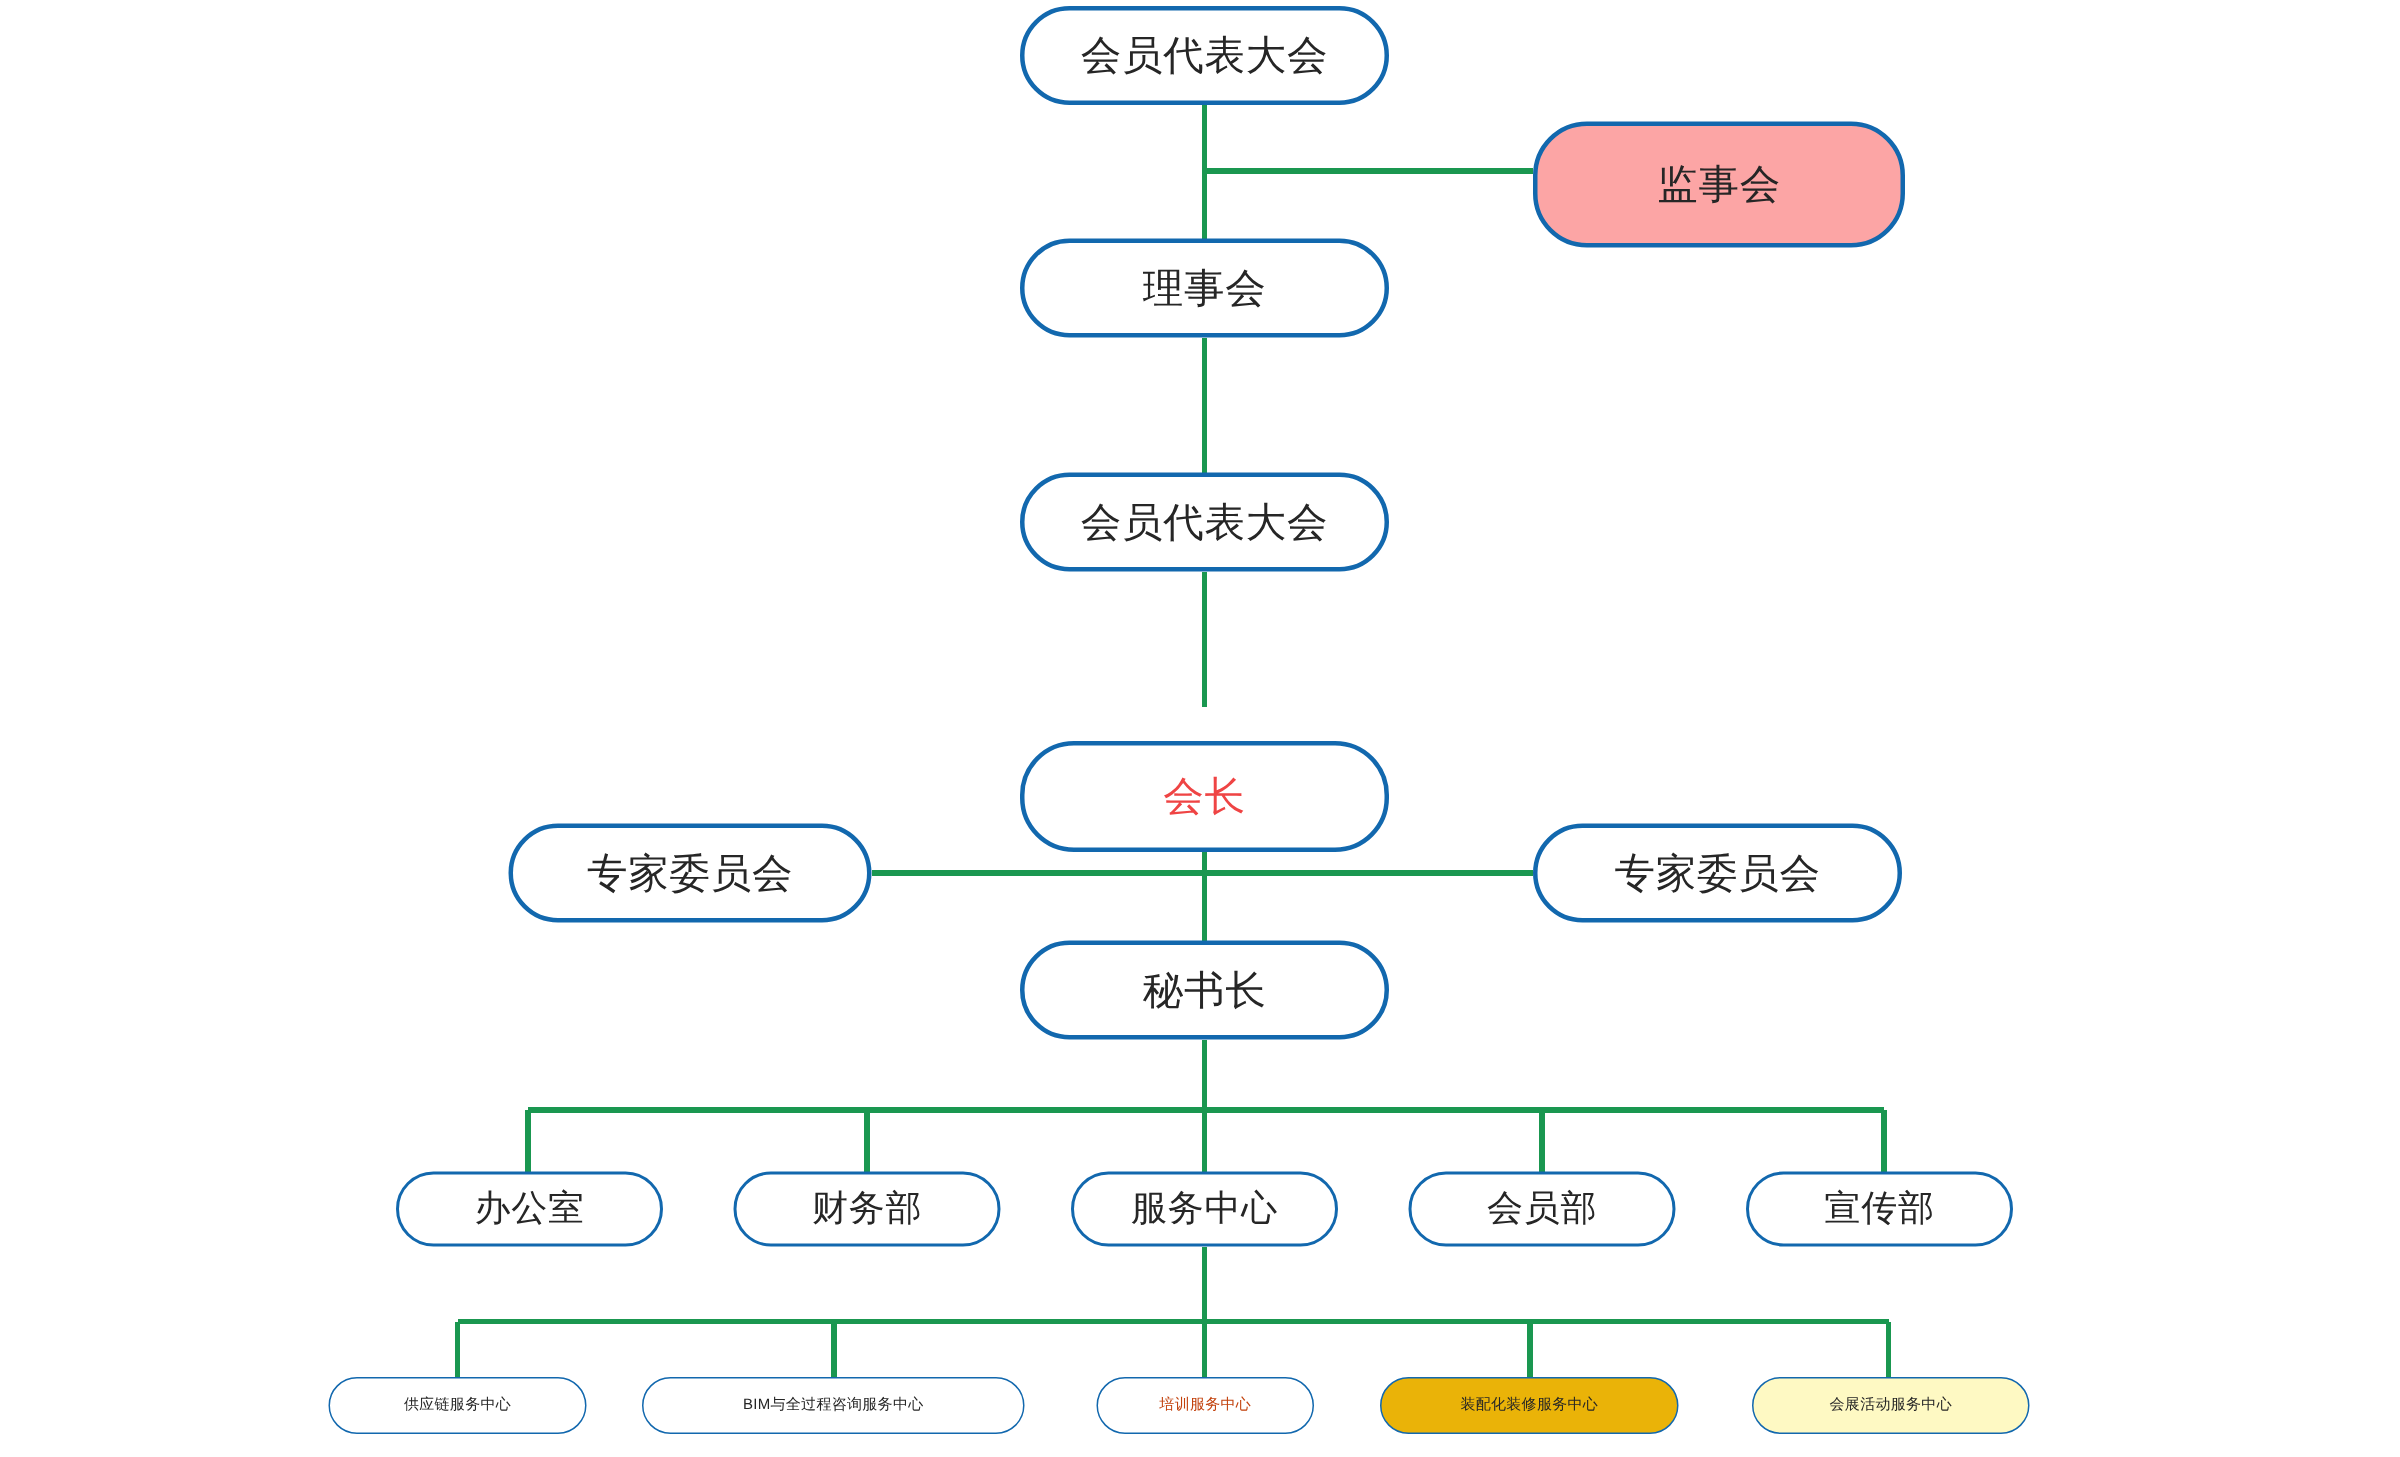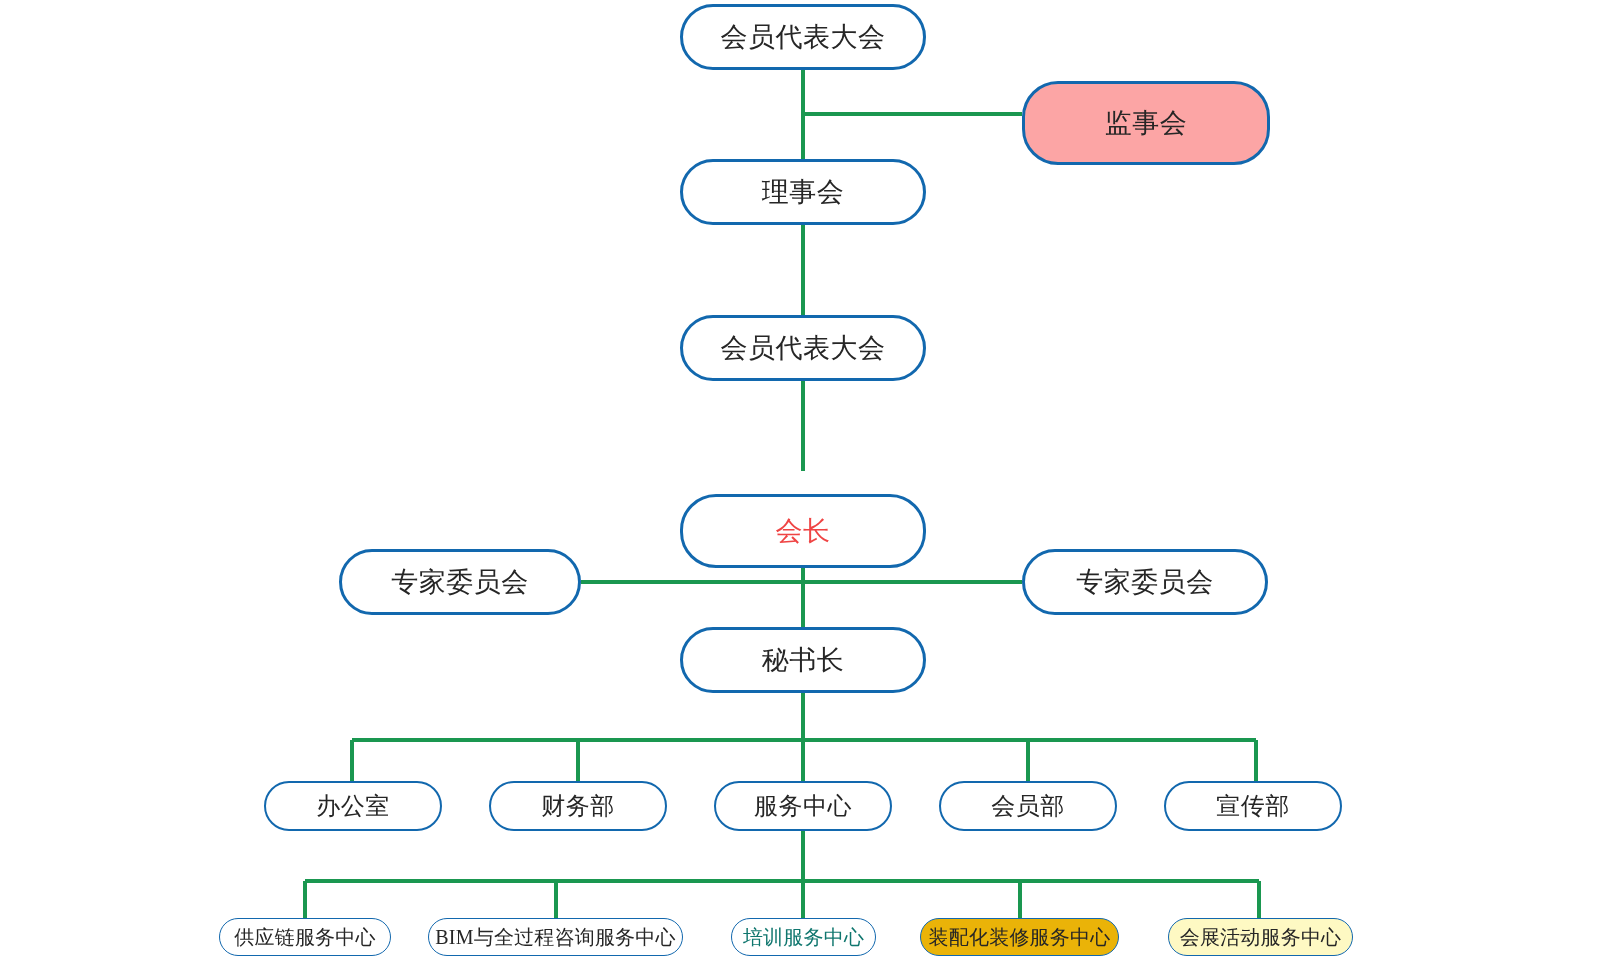--- a/index.html
+++ b/index.html
@@ -45,23 +45,22 @@
   }
   .node.lvl-dept {
     border-width: 2.5px;
     border-radius: 26px;
     font-size: 24px;
     text-align: right;
   }
   .node.lvl-center {
     border-width: 1.8px;
     border-radius: 20px;
-    font-size: 20px;
+    font-size: 10px;
     letter-spacing: 0.2px;
-    font-family: Liberation Serif, serif;
   }
   .node-label {
     display: block;
     line-height: 1;
   }
 </style>
 </head>
 <body>
 
 <div id="chart-root" style="background: rgb(255, 255, 255);">
@@ -128,21 +127,21 @@
       </div>
       <div class="node lvl-dept" style="left: 1164px; top: 781px; width: 178px; height: 50px; border-color: rgb(18, 104, 174); background: rgb(255, 255, 255); color: rgb(38, 38, 38);">
         <span class="node-label">宣传部</span>
       </div>
       <div class="node lvl-center" style="left: 219px; top: 918px; width: 172px; height: 38px; border-color: rgb(18, 104, 174); background: rgb(255, 255, 255); color: rgb(38, 38, 38);">
         <span class="node-label">供应链服务中心</span>
       </div>
       <div class="node lvl-center" style="left: 428px; top: 918px; width: 255px; height: 38px; border-color: rgb(18, 104, 174); background: rgb(255, 255, 255); color: rgb(38, 38, 38);">
         <span class="node-label">BIM与全过程咨询服务中心</span>
       </div>
-      <div class="node lvl-center" style="left: 731px; top: 918px; width: 145px; height: 38px; border-color: rgb(18, 104, 174); background: rgb(255, 255, 255); color: #0f766e;">
+      <div class="node lvl-center" style="left: 731px; top: 918px; width: 145px; height: 38px; border-color: rgb(18, 104, 174); background: rgb(255, 255, 255); color: #c2410c;">
         <span class="node-label">培训服务中心</span>
       </div>
       <div class="node lvl-center" style="left: 920px; top: 918px; width: 199px; height: 38px; border-color: rgb(18, 104, 174); background: #eab308; color: rgb(38, 38, 38);">
         <span class="node-label">装配化装修服务中心</span>
       </div>
       <div class="node lvl-center" style="left: 1168px; top: 918px; width: 185px; height: 38px; border-color: rgb(18, 104, 174); background: #fef9c3; color: rgb(38, 38, 38);">
         <span class="node-label">会展活动服务中心</span>
       </div>
     </div>
 </div>

